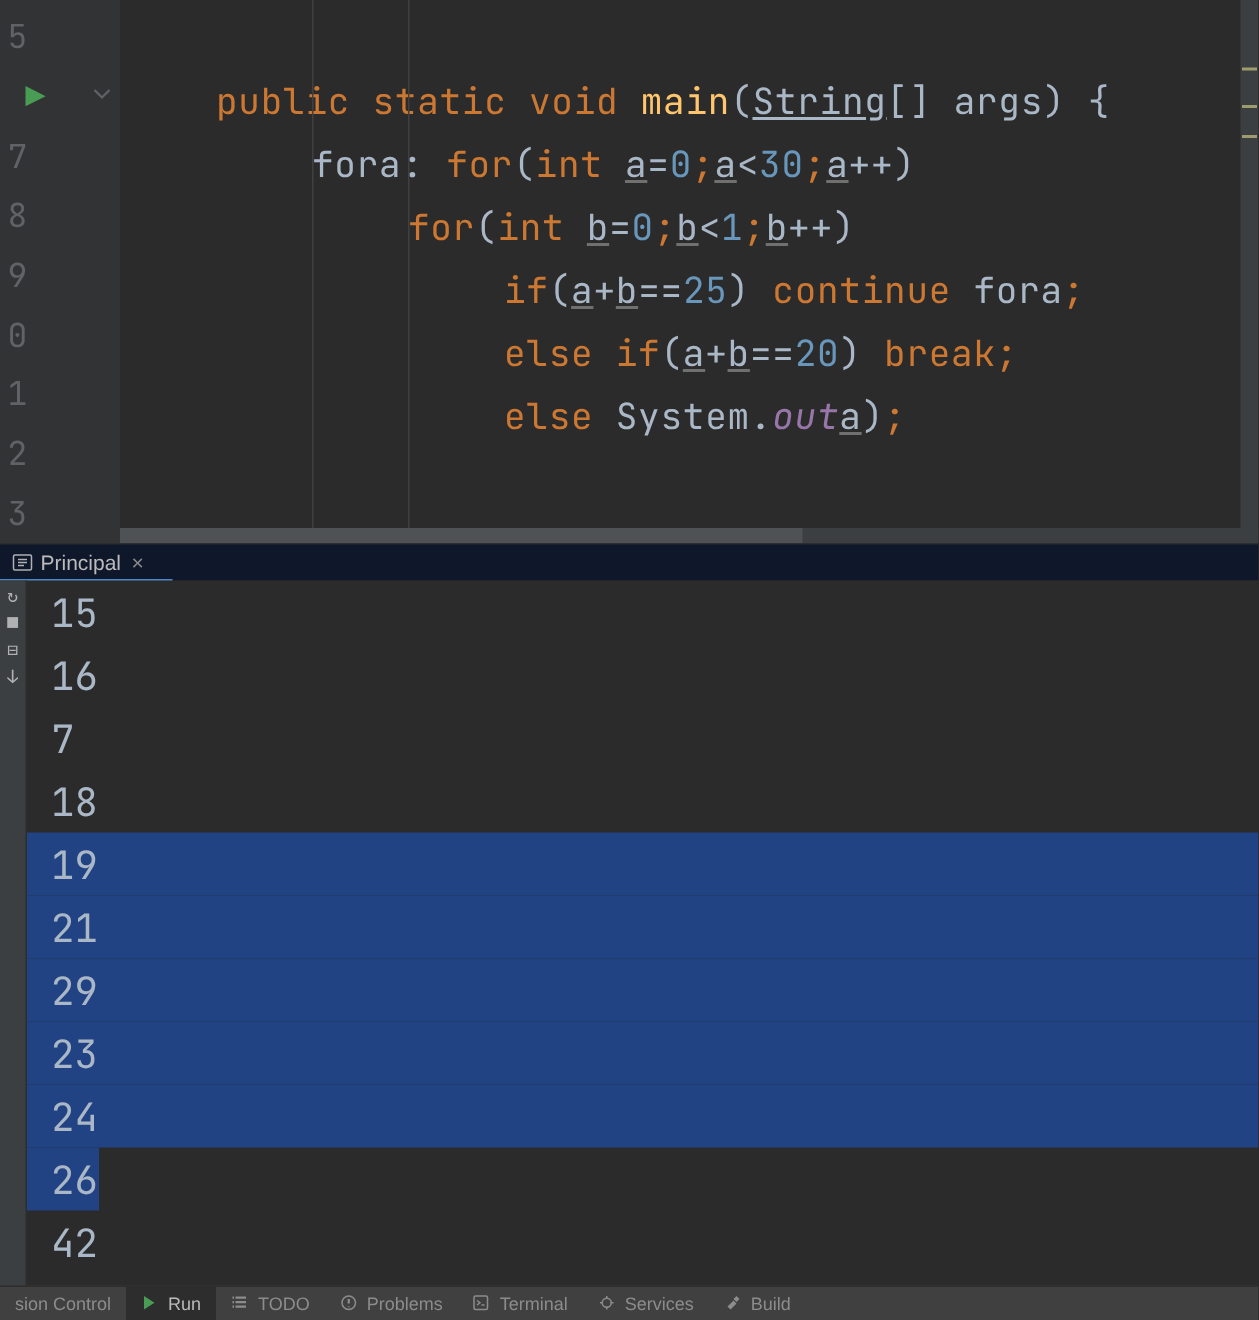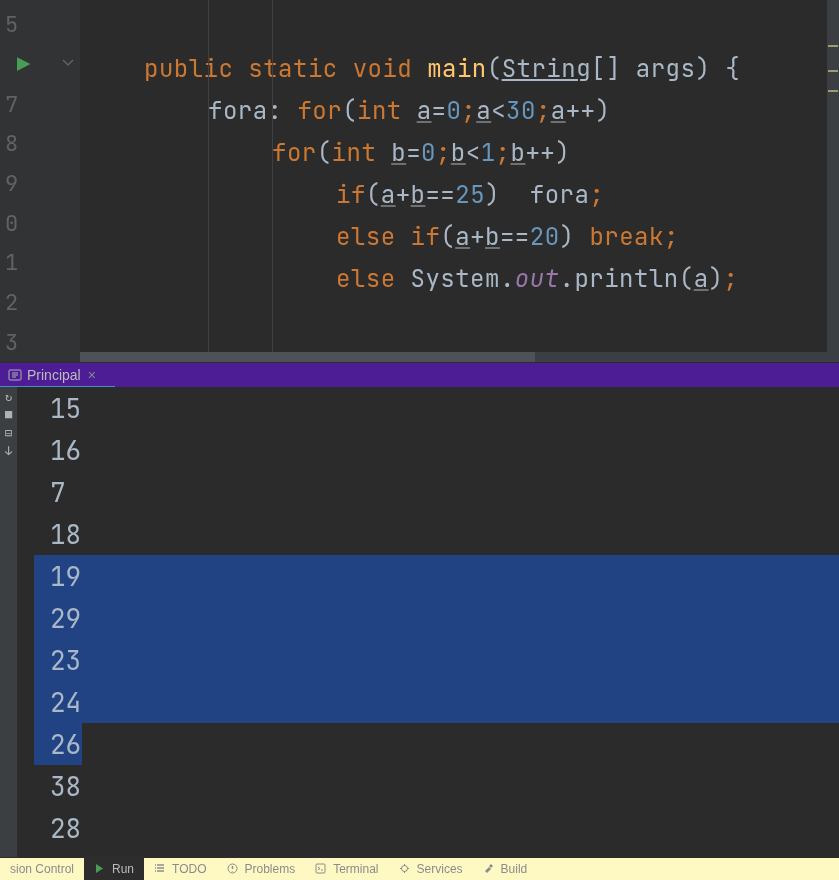--- a/index.html
+++ b/index.html
@@ -82,21 +82,21 @@
       height: 10px;
       background: #3c3f41;
     }
     .scrollbar-thumb {
       height: 100%;
       width: 60%;
       background: #4e5254;
     }
     .tab-bar {
       height: 25px;
-      background: #4c1d95;
+      background: #0f172a;
       display: flex;
       align-items: center;
       position: relative;
       border-top: 1px solid #2d2d2d;
     }
     .tab-bar::after {
       content: '';
       position: absolute;
       left: 0;
       bottom: -2px;
@@ -144,21 +144,21 @@
       height: 14px;
       color: #afb1b3;
       font-size: 12px;
       display: flex;
       align-items: center;
       justify-content: center;
     }
     .output-content {
       flex: 1;
       font-size: 26px;
-      padding-left: 32px;
+      padding-left: 16px;
       position: relative;
       border-radius: 30px;
     }
     .output-line {
       height: 42px;
       display: flex;
       align-items: center;
       position: relative;
     }
     .output-line.selected {
@@ -178,21 +178,21 @@
     .output-line.selected-partial span {
       position: relative;
       z-index: 1;
     }
     .bottom-bar {
       position: absolute;
       bottom: 0;
       left: 0;
       right: 0;
       height: 23px;
-      background: #fef9c3;
+      background: #404040;
       border-top: 1px solid #2d2d2d;
       display: flex;
       align-items: center;
       font-family: -apple-system, 'Segoe UI', sans-serif;
       font-size: 12px;
       color: #8c8c8c;
       padding-left: 0;
     }
     .bottom-item {
       display: flex;
@@ -264,23 +264,23 @@
         <span>3</span>
       </div>
   </div>
   <div class="code-content">
     <div class="indent-guide" style="left:128px;"></div>
     <div class="indent-guide" style="left:192px;"></div>
     <div class="code-line"></div>
     <div class="code-line" style="padding-left: 64px;"><span class="kw">public</span><span> </span><span class="kw">static</span><span> </span><span class="kw">void</span><span> </span><span class="method">main</span><span class="paren">(</span><span class="str-type">String</span><span>[] args</span><span class="paren">)</span><span> {</span></div>
     <div class="code-line" style="padding-left: 128px;"><span class="label">fora</span><span>: </span><span class="kw">for</span><span class="paren">(</span><span class="kw">int</span><span> </span><span class="var-u">a</span><span>=</span><span class="num">0</span><span class="kw">;</span><span class="var-u">a</span><span>&lt;</span><span class="num">30</span><span class="kw">;</span><span class="var-u">a</span><span>++)</span></div>
     <div class="code-line" style="padding-left: 192px;"><span class="kw">for</span><span class="paren">(</span><span class="kw">int</span><span> </span><span class="var-u">b</span><span>=</span><span class="num">0</span><span class="kw">;</span><span class="var-u">b</span><span>&lt;</span><span class="num">1</span><span class="kw">;</span><span class="var-u">b</span><span>++)</span></div>
-    <div class="code-line" style="padding-left: 256px;"><span class="kw">if</span><span class="paren">(</span><span class="var-u">a</span><span>+</span><span class="var-u">b</span><span>==</span><span class="num">25</span><span>) </span><span> fora</span><span class="kw">;</span></div>
+    <div class="code-line" style="padding-left: 256px;"><span class="kw">if</span><span class="paren">(</span><span class="var-u">a</span><span>+</span><span class="var-u">b</span><span>==</span><span class="num">25</span><span>) </span><span class="kw">continue</span><span> fora</span><span class="kw">;</span></div>
     <div class="code-line" style="padding-left: 256px;"><span class="kw">else if</span><span class="paren">(</span><span class="var-u">a</span><span>+</span><span class="var-u">b</span><span>==</span><span class="num">20</span><span>) </span><span class="kw">break</span><span class="kw">;</span></div>
-    <div class="code-line" style="padding-left: 256px;"><span class="kw">else</span><span> System.</span><span class="static-field">out</span><span>.println(</span><span class="var-u">a</span><span>)</span><span class="kw">;</span></div>
+    <div class="code-line" style="padding-left: 256px;"><span class="kw">else</span><span> System.</span><span class="static-field">out</span><span class="var-u">a</span><span>)</span><span class="kw">;</span></div>
     <div class="code-line"></div>
     <div class="code-line"></div>
   </div>
   <div class="scrollbar-h">
       <div class="scrollbar-thumb"></div>
     </div>
   <div class="right-stripe">
     <div class="stripe-mark" style="top:45px;"></div>
     <div class="stripe-mark" style="top:70px;"></div>
     <div class="stripe-mark" style="top:90px;"></div>
@@ -317,33 +317,36 @@
       <div class="output-line">
         <span>7</span>
       </div>
       <div class="output-line">
         <span>18</span>
       </div>
       <div class="output-line selected">
         <span>19</span>
       </div>
       <div class="output-line selected">
+        <span>21</span>
+      </div>
+      <div class="output-line selected">
         <span>29</span>
       </div>
       <div class="output-line selected">
         <span>23</span>
       </div>
       <div class="output-line selected">
         <span>24</span>
       </div>
       <div class="output-line selected-partial">
         <span>26</span>
       </div>
       <div class="output-line">
-        <span>38</span>
+        <span>42</span>
       </div>
       <div class="output-line">
         <span>28</span>
       </div>
     </div>
 </div>
 
 <div class="bottom-bar" id="bottom-bar">
 <div class="bottom-item">
       <span>sion Control</span>

